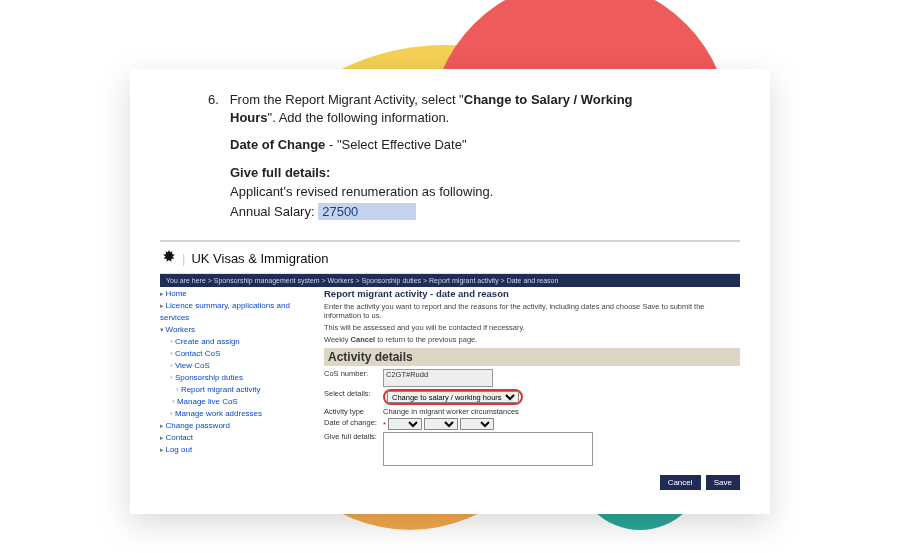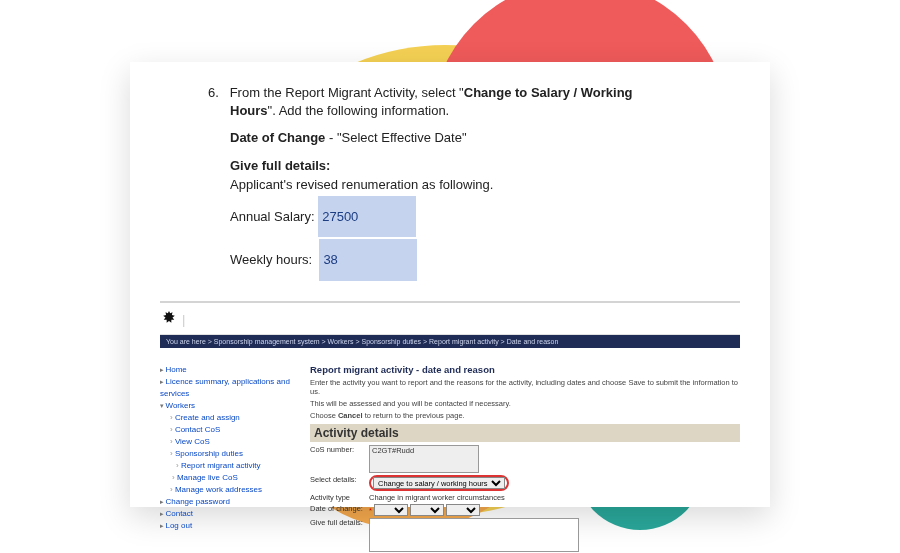--- a/index.html
+++ b/index.html
@@ -4,47 +4,47 @@
 <style>
   html,body{margin:0;padding:0;width:900px;height:553px;font-family:Verdana,Arial,sans-serif;background:#fff;overflow:hidden}
   
   .bg{position:absolute;inset:0;z-index:0}
   .blob{position:absolute;border-radius:50%}
   .b-yellow{width:470px;height:470px;left:210px;top:45px;background:#f4d154}
   .b-orange{width:300px;height:300px;left:260px;top:230px;background:#f4a84d}
   .b-red   {width:300px;height:300px;left:430px;top:-20px;background:#ef5a5a}
   .b-teal  {width:130px;height:130px;left:575px;top:400px;background:#2aa79a}
   
-  .card{position:absolute;left:130px;top:62px;width:640px;height:445px;background:#fff;box-shadow:0 10px 30px rgba(0,0,0,.15);z-index:1;padding:22px 30px 16px 30px;box-sizing:border-box;color:#222}
+  .card{position:absolute;left:130px;top:69px;width:640px;height:445px;background:#fff;box-shadow:0 10px 30px rgba(0,0,0,.15);z-index:1;padding:22px 30px 16px 30px;box-sizing:border-box;color:#222}
   
   .instr{font-size:13px;line-height:1.35;max-width:430px;margin-left:70px}
   .instr .num{display:inline-block;width:18px;margin-left:-22px}
   .instr b{font-weight:bold}
-  .hl{background:#c5d3ef;padding:12px 4px;color:#1c3d82;display:inline-block;min-width:90px}
+  .hl{background:#c5d3ef;padding:0 4px;color:#1c3d82;display:inline-block;min-width:90px}
   .instr p{margin:0 0 10px 0}
   
   .gov{margin-top:20px;border-top:2px solid #d4d4d4;font-size:8px;color:#333}
   .gov-head{display:flex;align-items:center;gap:6px;padding:6px 0 4px 2px;font-size:13px;color:#111;border-bottom:1px solid #e2e2e2}
   .gov-head svg{width:14px;height:18px}
   .crumb{background:#1f2c56;color:#cdd5ec;font-size:7px;padding:3px 6px}
   .crumb span{color:#cdd5ec}
-  .gov-body{display:flex;padding-top:16px}
+  .gov-body{display:flex;gap:14px;padding-top:1px}
   .side{width:150px;font-size:8px;line-height:1.5}
   .side .lnk{color:#0a49c4;cursor:pointer}
   .side .lvl1::before{content:"▸ ";font-size:7px;color:#777}
   .side .lvl1.open::before{content:"▾ "}
   .side .lvl2{margin-left:10px}
   .side .lvl2::before{content:"› ";color:#999}
   .main{flex:1}
   .main h4{color:#1f2c56;font-size:9.5px;margin:0 0 3px 0}
   .main p{font-size:7.5px;margin:0 0 3px 0;color:#444}
   .sectionbar{background:#ded6c4;font-size:12px;font-weight:bold;padding:2px 4px;margin-top:4px}
   table.frm{font-size:7.5px;border-collapse:collapse;margin-top:2px}
   table.frm td{padding:1px 6px 1px 0;vertical-align:top}
-  .field{border:1px solid #999;background:#fff;font-size:7.5px;padding:0 2px;height:28px;box-sizing:border-box}
+  .field{border:1px solid #999;background:#fff;font-size:7.5px;padding:0 2px;height:18px;box-sizing:border-box}
   .field.ro{background:#eee;width:110px;display:inline-block}
   .selbox{border:2px solid #d33;border-radius:10px;padding:0 2px;display:inline-block}
   .selbox select{border:1px solid #888;font-size:7.5px;height:12px}
   .tiny{width:34px;height:12px;font-size:7.5px;border:1px solid #888}
   textarea.field{width:210px;height:34px;resize:none}
   .btns{text-align:right;margin-top:6px}
   .btn{background:#1f2c56;color:#fff;border:none;font-size:8px;padding:3px 8px;margin-left:3px;cursor:pointer}
 </style>
 </head>
 <body>
@@ -65,34 +65,31 @@
     </p>
     <p>
       <b>Date of Change</b><span> - "Select Effective Date"</span>
     </p>
     <p style="margin-bottom:2px"><b>Give full details:</b></p>
     <p style="margin-bottom:2px">Applicant's revised renumeration as following.</p>
     <p style="margin-bottom:2px">
       <span>Annual Salary:</span>
       <span class="hl">27500</span>
     </p>
-    <p>
-      <span>Weekly hours:</span>&nbsp;
-      <span class="hl">38</span>
-    </p>
   </div>
 
   <div class="gov">
     <div class="gov-head">
       <span style="color:#111">
         <svg viewBox="0 0 24 28" fill="currentColor">
             <path d="M12 2l2 4 4-2-1 5 5 1-4 3 3 4-5 0 0 5-4-3-4 3 0-5-5 0 3-4-4-3 5-1-1-5 4 2z"></path>
           </svg>
       </span>
       <span style="color:#ccc">|</span>
+      <span>UK Visas &amp; Immigration</span>
     </div>
     <div class="crumb"><span>You are here &gt; Sponsorship management system &gt; Workers &gt; Sponsorship duties &gt; Report migrant activity &gt; Date and reason</span></div>
 
     <div class="gov-body">
       <div class="side" id="sidebar">
           <div class="lvl1 lnk">Home</div>
           <div class="lvl1 lnk">Licence summary, applications and services</div>
           <div class="lvl1 open lnk">Workers</div>
           <div class="lvl2 lnk">Create and assign</div>
           <div class="lvl2 lnk">Contact CoS</div>
@@ -103,21 +100,21 @@
           <div class="lvl2 lnk">Manage work addresses</div>
           <div class="lvl1 lnk">Change password</div>
           <div class="lvl1 lnk">Contact</div>
           <div class="lvl1 lnk">Log out</div>
         </div>
 
       <div class="main">
         <h4>Report migrant activity - date and reason</h4>
         <p>Enter the activity you want to report and the reasons for the activity, including dates and choose Save to submit the information to us.</p>
         <p>This will be assessed and you will be contacted if necessary.</p>
-        <p><span>Choose </span><b>Cancel</b><span> to return to the previous page.</span></p>
+        <p><span>Weekly </span><b>Cancel</b><span> to return to the previous page.</span></p>
 
         <div class="sectionbar">Activity details</div>
         <table class="frm">
           <tbody>
               <tr>
             <td>CoS number:</td>
             <td><span class="field ro">C2GT#Rudd</span></td>
           </tr>
           <tr>
             <td>Select details:</td>

